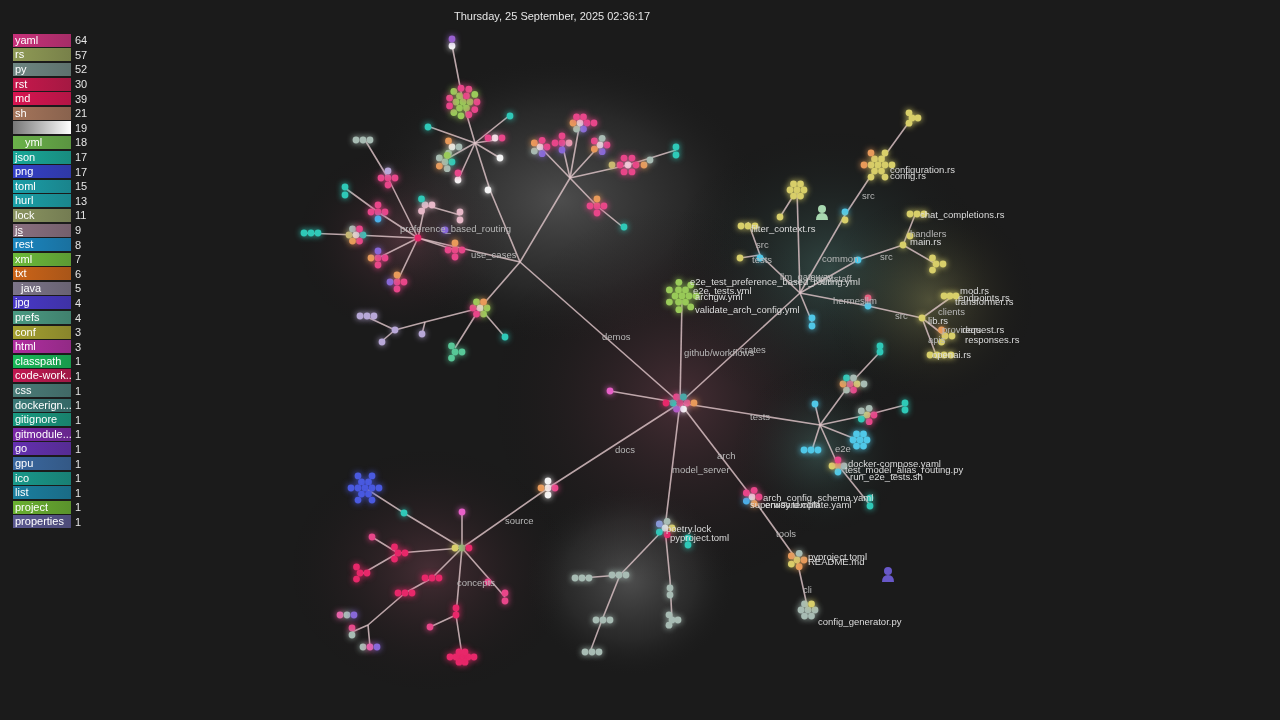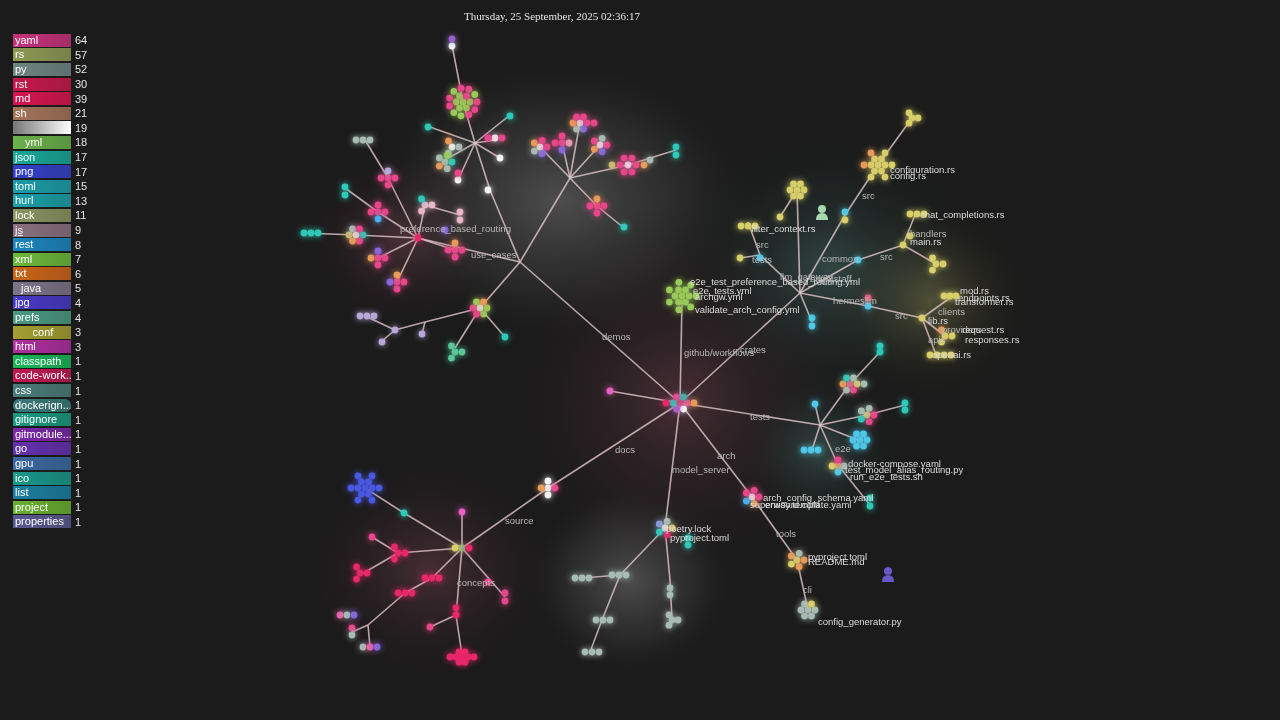--- a/index.html
+++ b/index.html
@@ -21,21 +21,21 @@
     }
     .legend-swatch {
       width: 58px; height: 13px; margin-right: 4px;
       color: #fff; padding-left: 2px; box-sizing: border-box;
       line-height: 13px; overflow: hidden; white-space: nowrap;
       font-size: 11px;
     }
     .legend-count { color: #e6e6e6; font-size: 11px; }
     #date {
       position: absolute; top: 10px; left: 0; width: 1104px;
-      text-align: center; font-size: 11px; color: #e6e6e6; font-family: Liberation Serif, serif;
+      text-align: center; font-size: 11px; color: #e6e6e6;
     }
     #repo {
       position: absolute; left: 7px; top: 723px;
       font-size: 11px; color: #e6e6e6;
     }
     #graph { position: absolute; left: 0; top: 0; }
     .lbl { font-family: "Liberation Sans", sans-serif; font-size: 9.5px; fill: #dcdcdc; }
     .lbl-dim { fill: #b8b8b8; }
   </style>
 </head>
@@ -119,41 +119,41 @@
     </div>
     <div class="legend-row">
       <div class="legend-swatch" style="background: linear-gradient(90deg, rgb(72, 56, 200) 0%, rgba(72, 56, 200, 0.8) 100%);">jpg</div>
       <span class="legend-count">4</span>
     </div>
     <div class="legend-row">
       <div class="legend-swatch" style="background: linear-gradient(90deg, rgb(74, 154, 130) 0%, rgba(74, 154, 130, 0.8) 100%);">prefs</div>
       <span class="legend-count">4</span>
     </div>
     <div class="legend-row">
-      <div class="legend-swatch" style="background: linear-gradient(90deg, rgb(164, 160, 48) 0%, rgba(164, 160, 48, 0.8) 100%); text-align: center;">conf</div>
+      <div class="legend-swatch" style="background: linear-gradient(90deg, rgb(164, 160, 48) 0%, rgba(164, 160, 48, 0.8) 100%);">conf</div>
       <span class="legend-count">3</span>
     </div>
     <div class="legend-row">
       <div class="legend-swatch" style="background: linear-gradient(90deg, rgb(176, 46, 160) 0%, rgba(176, 46, 160, 0.8) 100%);">html</div>
       <span class="legend-count">3</span>
     </div>
     <div class="legend-row">
       <div class="legend-swatch" style="background: linear-gradient(90deg, rgb(24, 184, 88) 0%, rgba(24, 184, 88, 0.8) 100%);">classpath</div>
       <span class="legend-count">1</span>
     </div>
     <div class="legend-row">
       <div class="legend-swatch" style="background: linear-gradient(90deg, rgb(192, 24, 80) 0%, rgba(192, 24, 80, 0.8) 100%);">code-work...</div>
       <span class="legend-count">1</span>
     </div>
     <div class="legend-row">
       <div class="legend-swatch" style="background: linear-gradient(90deg, rgb(74, 124, 120) 0%, rgba(74, 124, 120, 0.8) 100%);">css</div>
       <span class="legend-count">1</span>
     </div>
     <div class="legend-row">
-      <div class="legend-swatch" style="background: linear-gradient(90deg, rgb(58, 122, 120) 0%, rgba(58, 122, 120, 0.8) 100%); border-radius: 6px;">dockerign...</div>
+      <div class="legend-swatch" style="background: linear-gradient(90deg, rgb(58, 122, 120) 0%, rgba(58, 122, 120, 0.8) 100%);">dockerign...</div>
       <span class="legend-count">1</span>
     </div>
     <div class="legend-row">
       <div class="legend-swatch" style="background: linear-gradient(90deg, rgb(24, 154, 128) 0%, rgba(24, 154, 128, 0.8) 100%);">gitignore</div>
       <span class="legend-count">1</span>
     </div>
     <div class="legend-row">
       <div class="legend-swatch" style="background: linear-gradient(90deg, rgb(122, 40, 168) 0%, rgba(122, 40, 168, 0.8) 100%);">gitmodule...</div>
       <span class="legend-count">1</span>
     </div>

